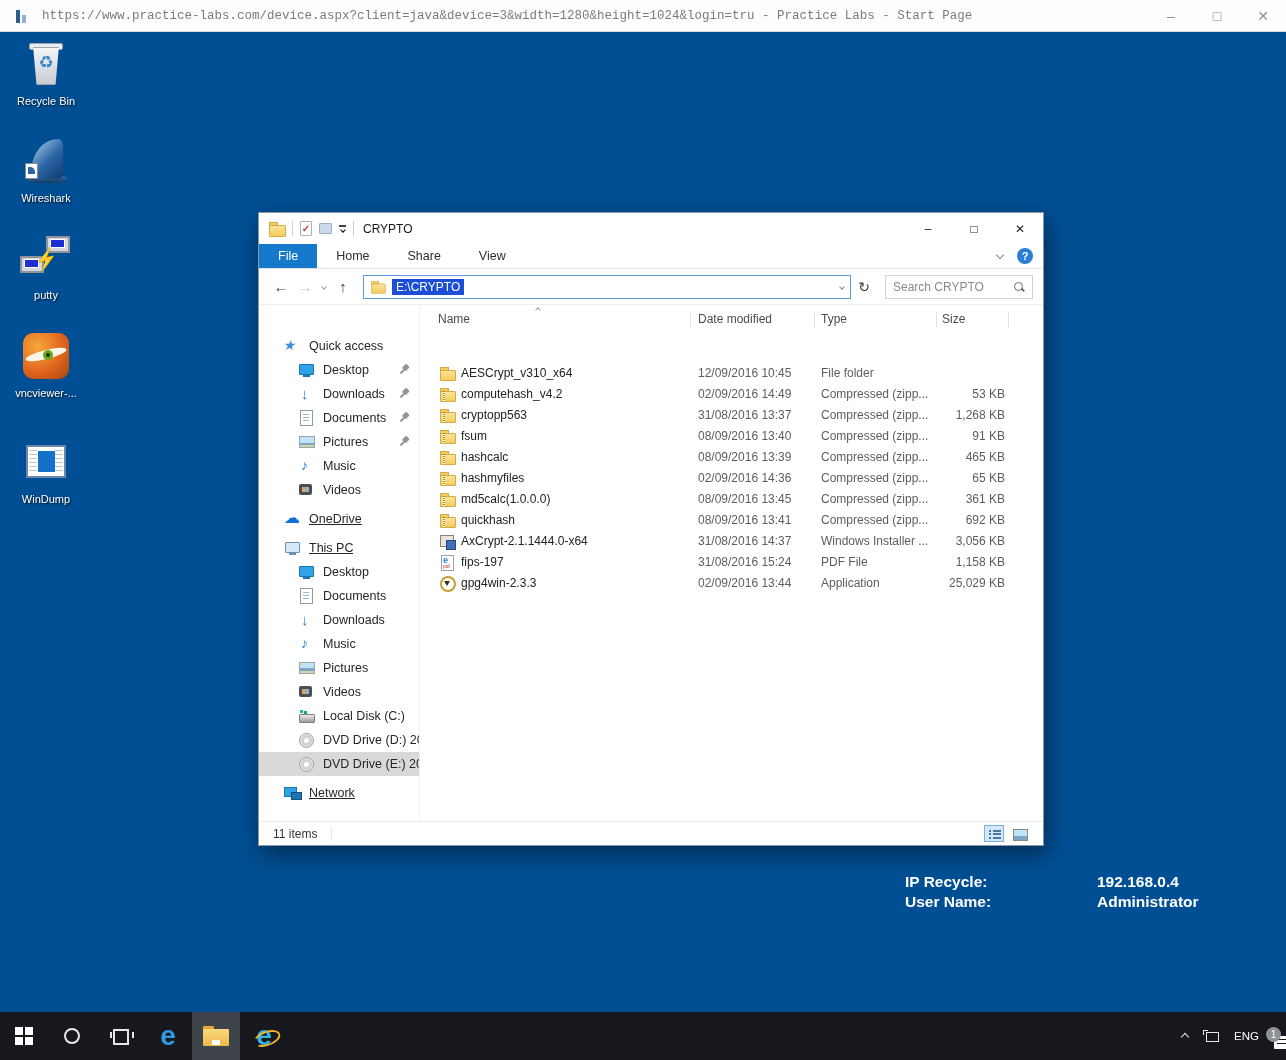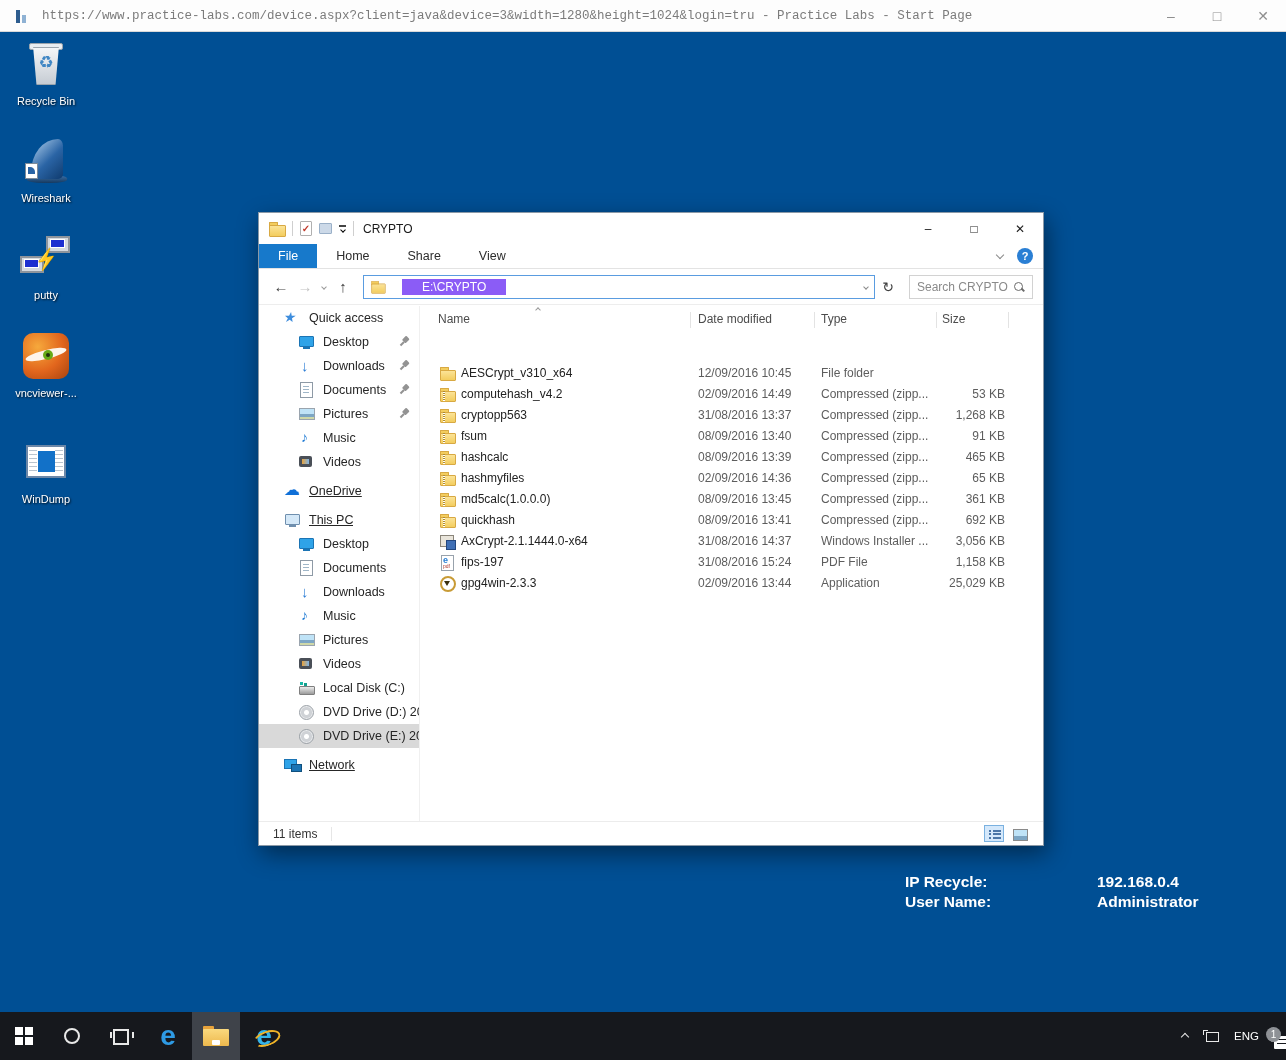--- a/index.html
+++ b/index.html
@@ -102,36 +102,36 @@
   .help-btn { width:16px; height:16px; border-radius:50%; background:#2a7fd4; color:#fff;
               font-size:11px; font-weight:bold; text-align:center; line-height:16px; }
 
   .ex-addrbar { height:36px; display:flex; align-items:center; padding:0 10px; border-bottom:1px solid #ededed; }
   .nav-arrow { font-size:15px; width:24px; text-align:center; }
   .arrow-back { color:#3e3e3e; }
   .arrow-fwd { color:#c3c3c3; }
   .addr-drop { color:#9a9a9a; width:14px; display:flex; justify-content:center; }
   .arrow-up { color:#3e3e3e; margin-right:8px; }
   .addr-box { flex:1; height:24px; border:1px solid #5a9ce0; display:flex; align-items:center; padding:0 6px; }
-  .addr-text { background:#8b5cf6; color:#fff; font-size:12px; padding:1px 20px; margin-left:16px; }
+  .addr-text { background:#1d4ed8; color:#fff; font-size:12px; padding:1px 4px; margin-left:6px; }
   .addr-chev { margin-left:auto; color:#8a8a8a; }
   .refresh-btn { width:26px; text-align:center; color:#3e3e3e; font-size:14px; }
-  .search-box { width:124px; flex:none; height:24px; border:1px solid #d2d2d2; display:flex;
+  .search-box { width:148px; flex:none; height:24px; border:1px solid #d2d2d2; display:flex;
                 align-items:center; padding:0 7px; margin-left:8px; }
   .search-text { flex:1; color:#8a8a8a; font-size:12px; }
   .magnifier { position:relative; width:12px; height:12px; }
   .magnifier::before { content:""; position:absolute; left:1px; top:1px; width:7px; height:7px;
       border:1.5px solid #6b6b6b; border-radius:50%; }
   .magnifier::after { content:""; position:absolute; left:8px; top:8px; width:4px; height:1.5px;
       background:#6b6b6b; transform:rotate(45deg); }
 
   .ex-content { position:absolute; top:93px; bottom:24px; left:0; right:0; display:flex; }
 
   
-  .nav-pane { width:160px; flex:none; padding-top:0; overflow:hidden; position:relative; }
+  .nav-pane { width:160px; flex:none; padding-top:28px; overflow:hidden; position:relative; }
   .nav-item { height:24px; display:flex; align-items:center; font-size:12.5px; color:#262626;
               padding-left:25px; position:relative; white-space:nowrap; }
   .nav-item.lvl1 { padding-left:39px; }
   .nav-item.gap { margin-top:5px;text-decoration:underline; }
   .nav-item.selected { background:#d9d9d9; }
   .nav-item .label { margin-left:8px; overflow:hidden; }
   .si { position:relative; width:17px; height:16px; flex:0 0 17px; }
   .si::before, .si::after { content:""; position:absolute; }
   .si-star::before { content:"★"; color:#3e8ddd; font-size:14px; line-height:16px; left:0; top:-1px; transform:skewX(-10deg); }
   .si-desktop::before { left:1px; top:2px; width:13px; height:9px; background:#2fa3e8; border:1px solid #1b74b4; border-radius:1px; }

